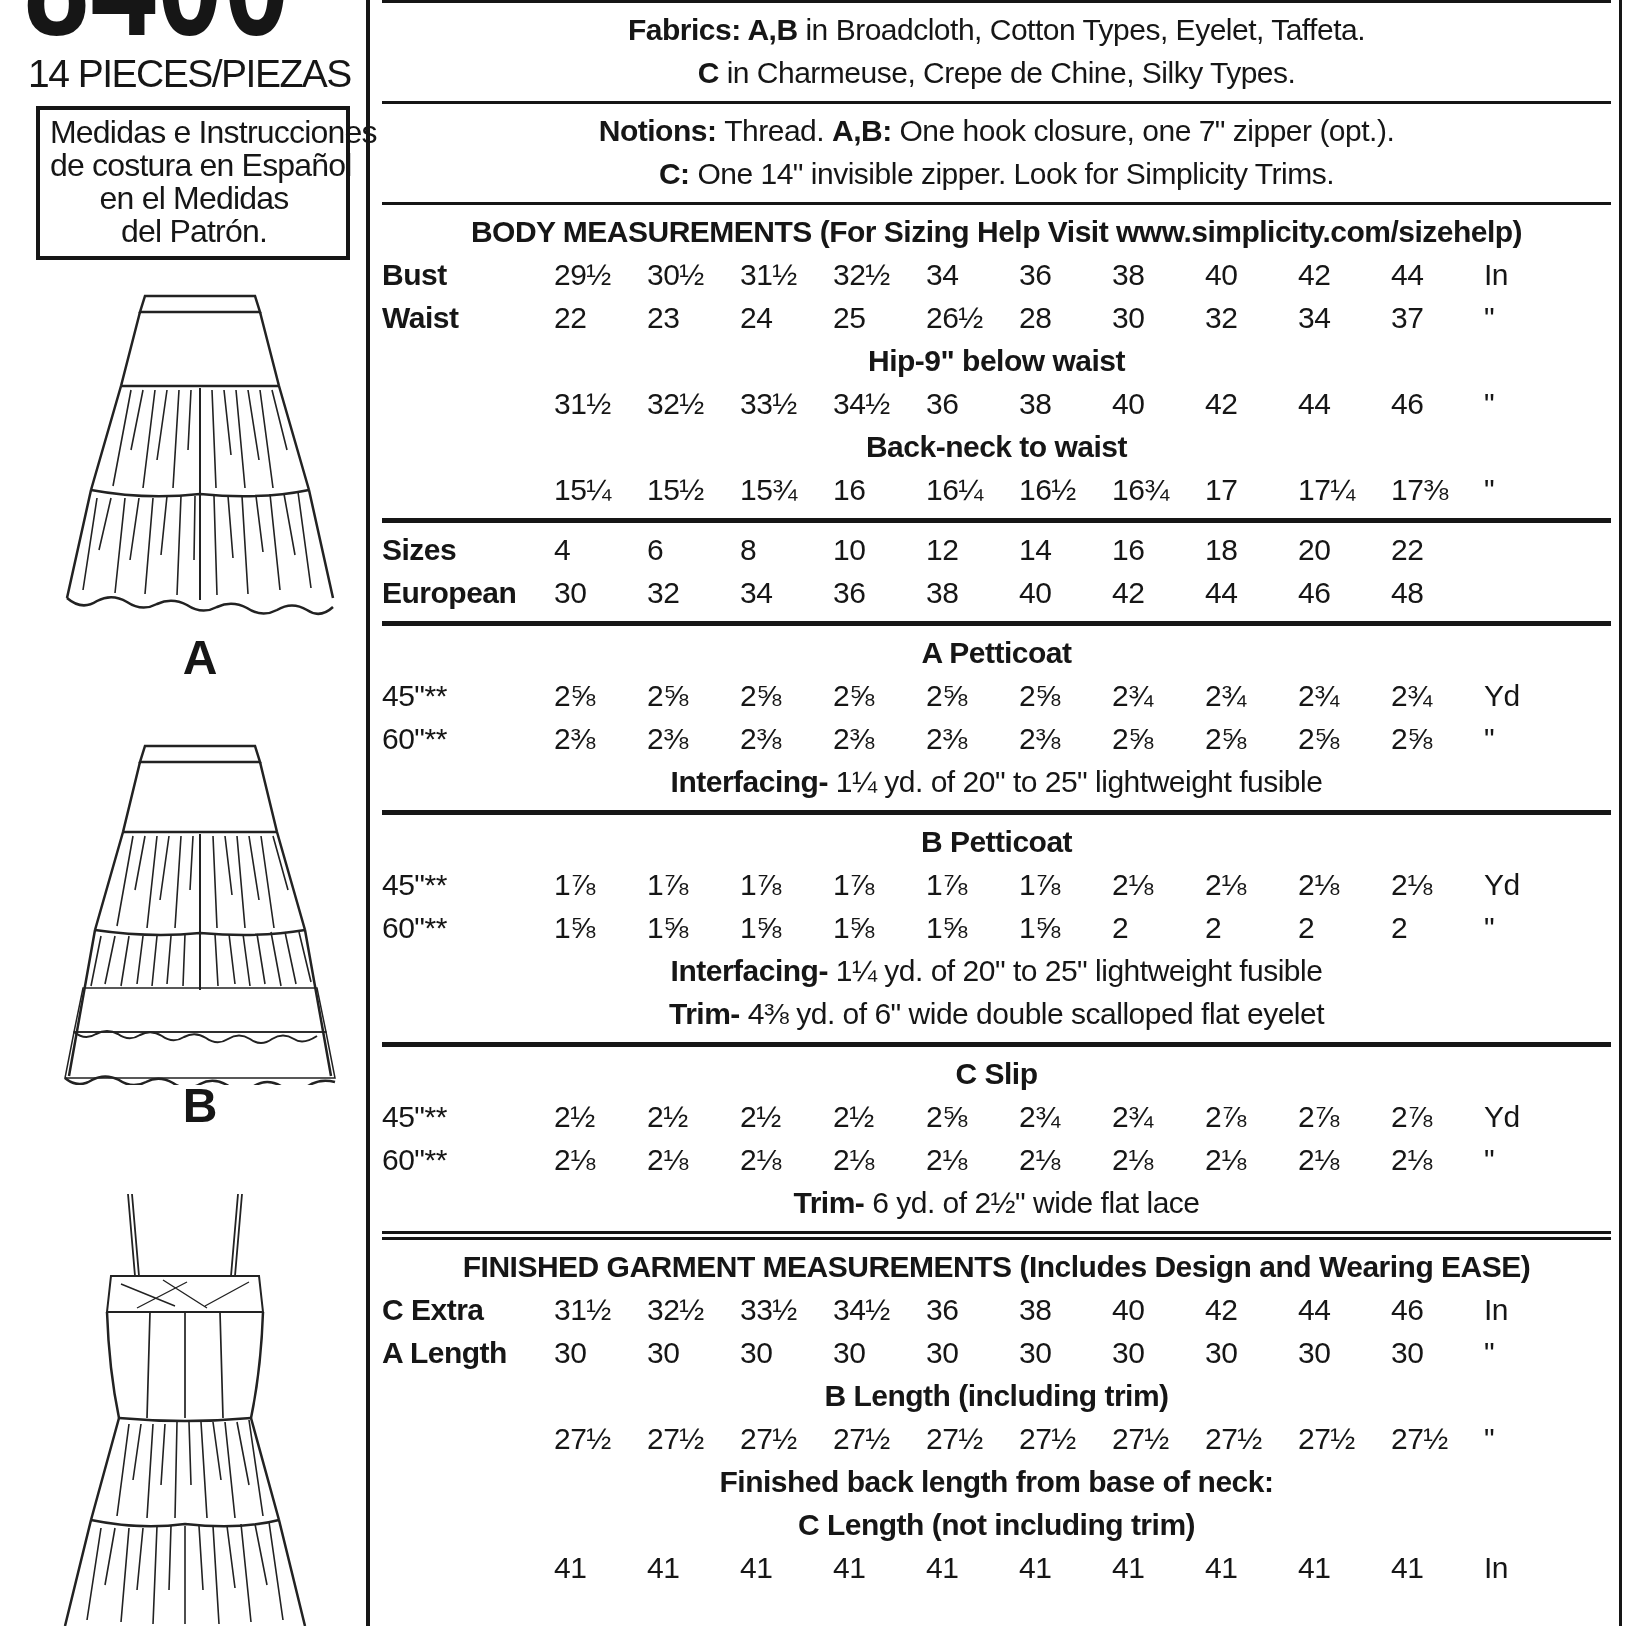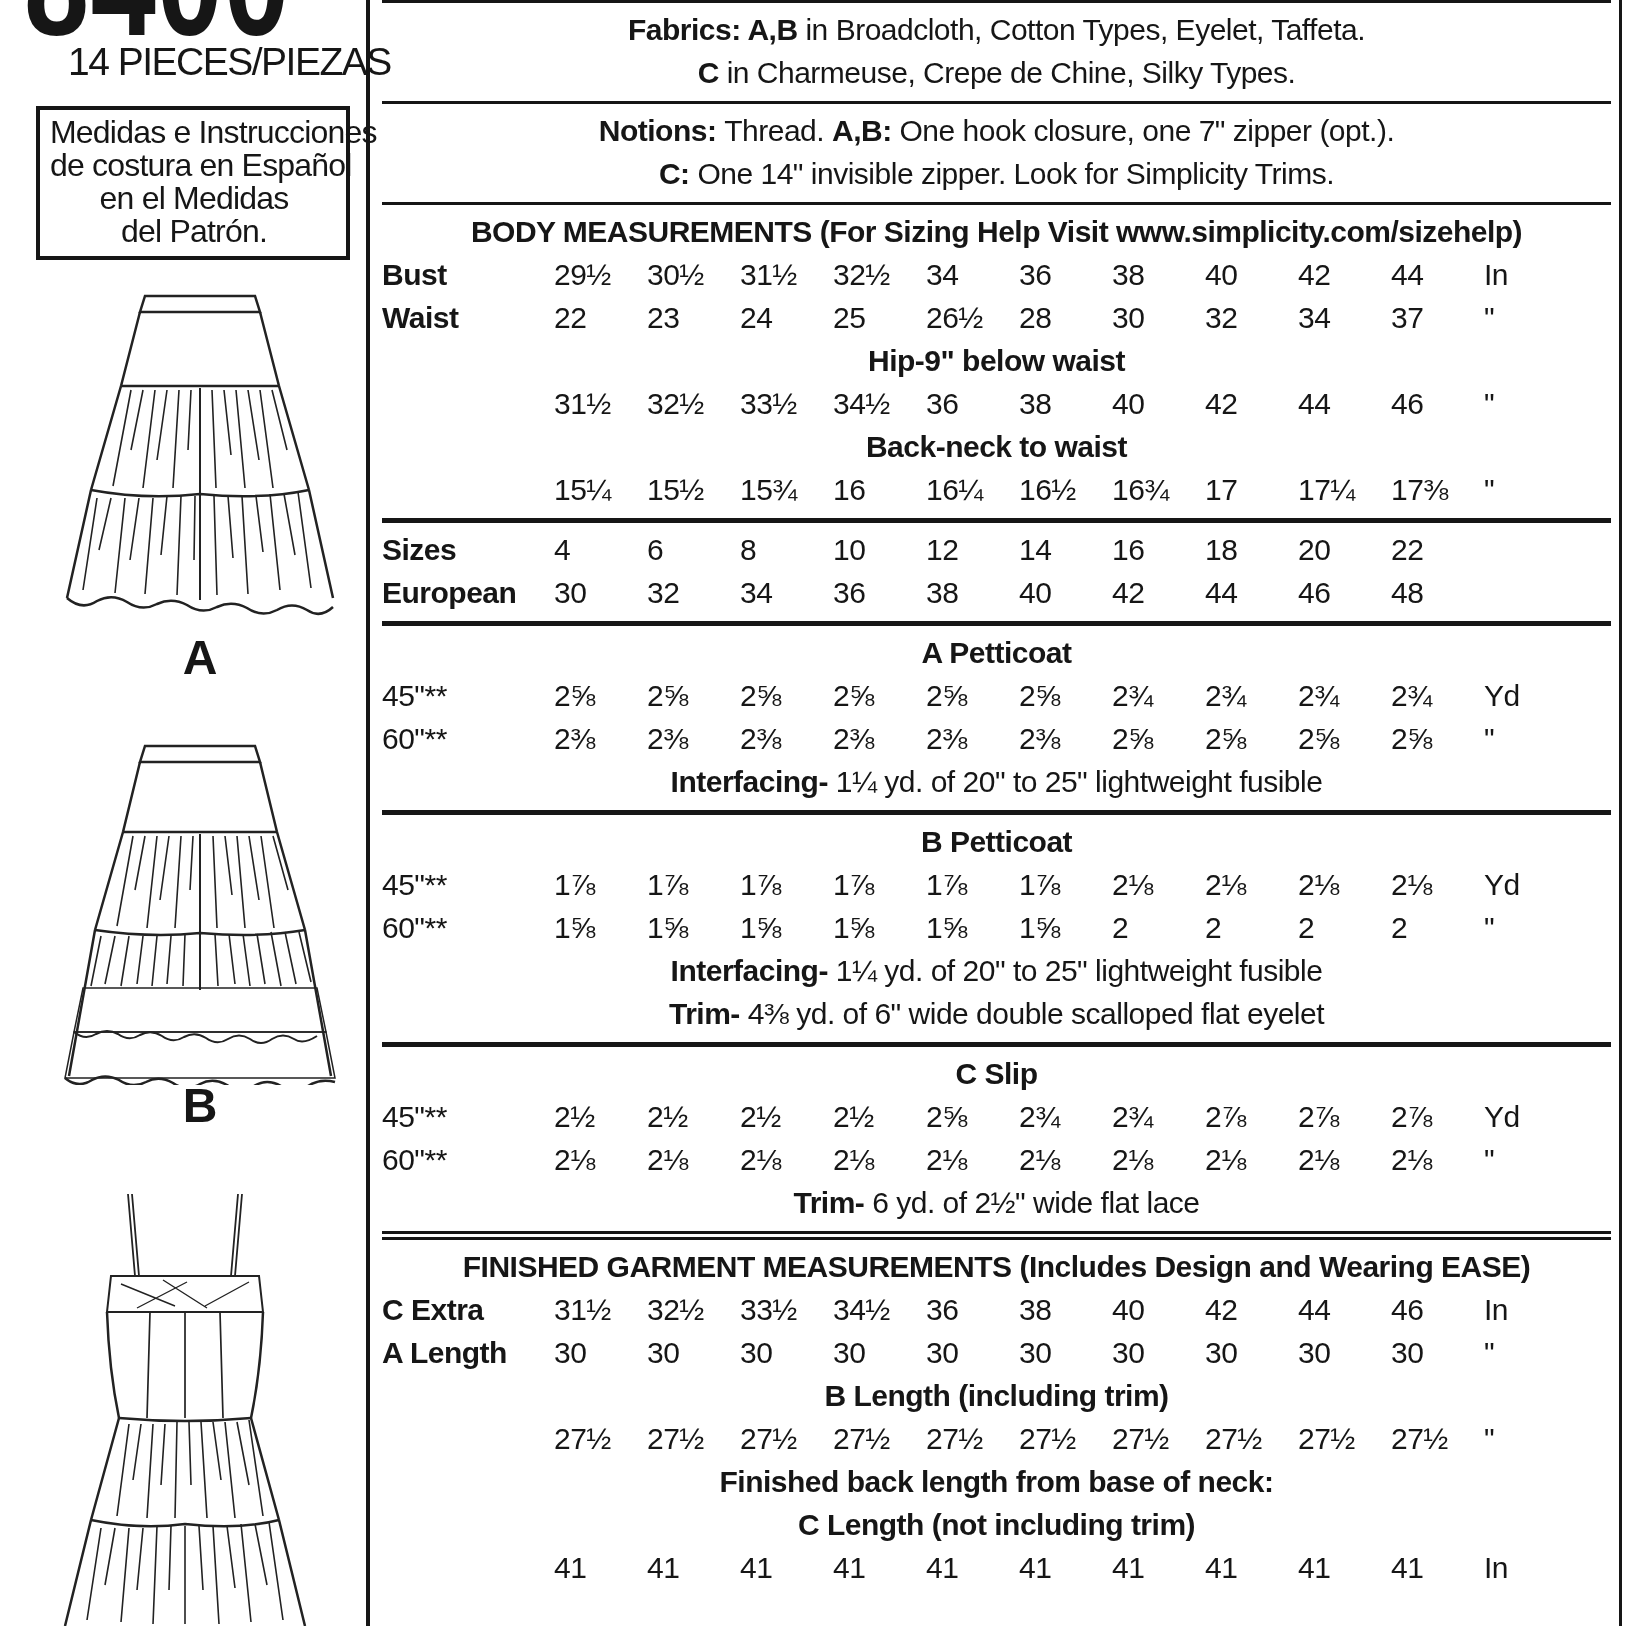--- a/index.html
+++ b/index.html
@@ -16,22 +16,22 @@
     position: absolute; left: 24px; top: 0; width: 320px; height: 64px;
     overflow: hidden;
   }
   .pattern-num-clip span {
     display: inline-block; font-weight: bold; font-size: 150px; line-height: 150px;
     letter-spacing: 2px; margin-top: -92px;
     transform: scaleX(0.78); transform-origin: left top;
     white-space: nowrap;
   }
   .pieces-label {
-    position: absolute; left: 28px; top: 40px; font-size: 39px; line-height: 44px;
-    letter-spacing: -1.5px; white-space: nowrap; margin-left: 40px;
+    position: absolute; left: 28px; top: 52px; font-size: 39px; line-height: 44px;
+    letter-spacing: -1.5px; white-space: nowrap;
   }
   .es-box {
     position: absolute; left: 36px; top: 106px; width: 314px;
     border: 4px solid #161616; padding: 6px 8px 8px 10px;
   }
   .es-box div {
     font-weight: normal; font-size: 32px; line-height: 33px; letter-spacing: -0.8px;
     white-space: nowrap;
     text-align: center;
   }

